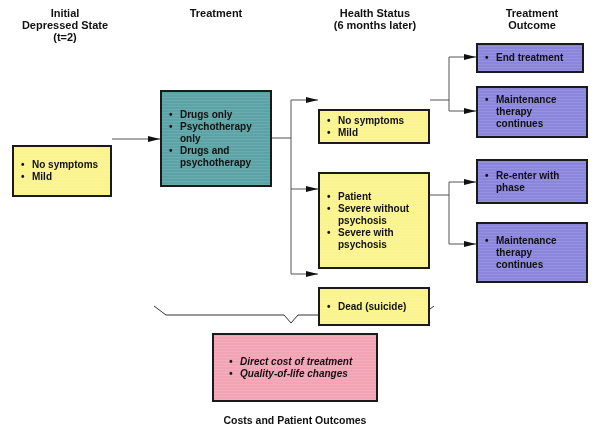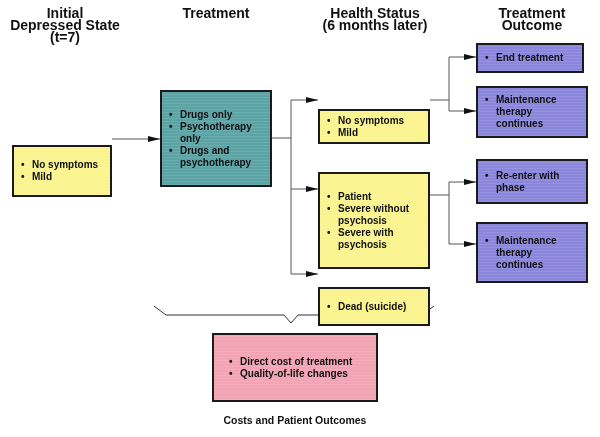--- a/index.html
+++ b/index.html
@@ -1,26 +1,26 @@
 <!DOCTYPE html>
 <html><head>
 <meta charset="utf-8">
 <style>
   html, body { margin:0; padding:0; background:#ffffff; }
   body { width:600px; height:437px; position:relative; overflow:hidden;
          font-family:"Liberation Sans", sans-serif; font-weight:bold; color:#111; }
-  .hdr { position:absolute; text-align:center; font-size:14px; line-height:12px; font-weight:bold; color:#111; }
+  .hdr { position:absolute; text-align:center; font-size:11px; line-height:12px; font-weight:bold; color:#111; }
   .box { position:absolute; box-sizing:border-box; border:2px solid #1a1a1a;
          font-size:10px; line-height:12px; padding:0 6px;
          display:flex; flex-direction:column; justify-content:center;
          background-image: repeating-linear-gradient(0deg, rgba(255,255,255,0.10) 0px, rgba(255,255,255,0.10) 1px, rgba(0,0,0,0) 1px, rgba(0,0,0,0) 3px); }
   .yellow { background-color:#fbf48e;margin-top:32px; }
   .teal { background-color:#5ba3a5; }
   .purple { background-color:#8a86dc; }
-  .pink { background-color:#f2a4b4; }
+  .pink { background-color:#f2a4b4;font-style:italic; }
   ul { list-style:none; margin:0; padding:0; }
   li { position:relative; padding-left:12px; }
   li::before { content:"•"; position:absolute; left:1px; top:0; }
   svg.lines { position:absolute; left:0; top:0; }
   .caption { position:absolute; left:212px; width:166px; top:414px; text-align:center; font-size:10.5px; }
 </style>
 </head>
 <body>
 
 <svg class="lines" width="600" height="437">
@@ -49,21 +49,21 @@
     <line x1="449" y1="182" x2="476" y2="182" marker-end="url(#arr)"></line>
     <line x1="449" y1="244" x2="476" y2="244" marker-end="url(#arr)"></line>
 
     <polyline points="154,306 166,315 284,315 291,323 298,315 422,315 434,306" stroke="#333"></polyline>
   </g>
 </svg>
 
 <div class="hdr" style="left:0px; width:130px; top:7px;">
   <div>Initial</div>
   <div>Depressed State</div>
-  <div>(t=7)</div>
+  <div>(t=2)</div>
 </div>
 <div class="hdr" style="left:140px; width:152px; top:7px;">
   <div>Treatment</div>
 </div>
 <div class="hdr" style="left:300px; width:150px; top:7px;">
   <div>Health Status</div>
   <div>(6 months later)</div>
 </div>
 <div class="hdr" style="left:470px; width:124px; top:7px;">
   <div>Treatment</div>

